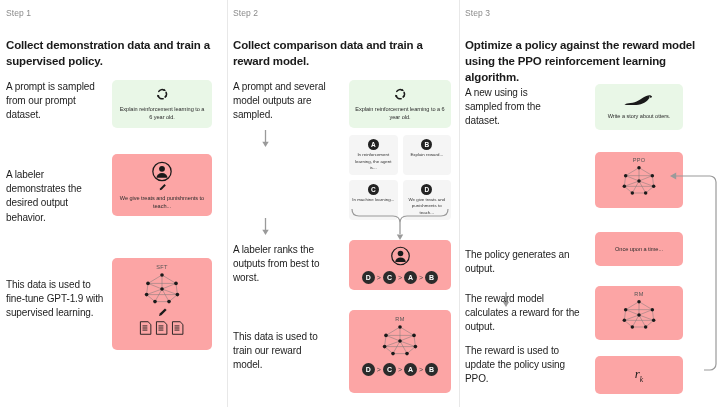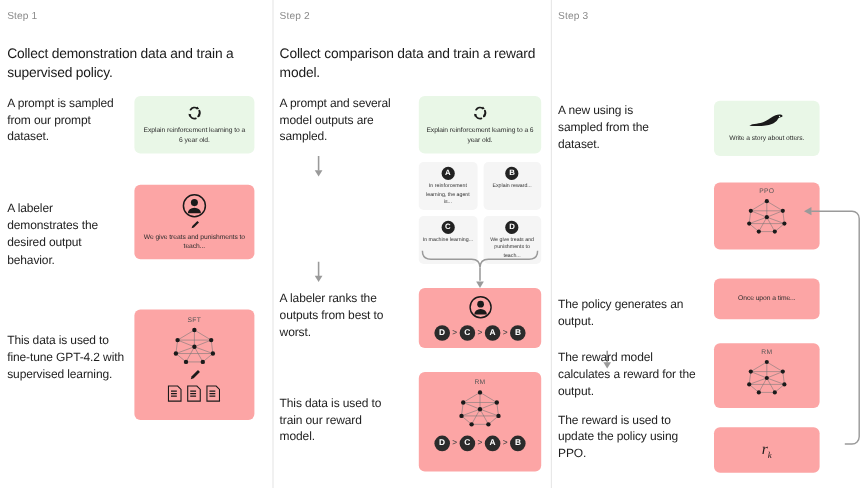--- a/index.html
+++ b/index.html
@@ -34,21 +34,21 @@
 
   .step-label {
     font-size: 8.5px;
     color: #8a8a8a;
     letter-spacing: 0.1px;
     margin-left: 6px;
     margin-bottom: 20px;
   }
   .step-title {
     font-size: 11.5px;
-    font-weight: normal;
+    font-weight: bold;
     color: #1a1a1a;
     line-height: 1.38;
     margin-left: 6px;
     letter-spacing: -0.15px;
   }
   .caption {
     font-size: 10px;
     color: #1d1d1d;
     line-height: 1.42;
     letter-spacing: -0.1px;
@@ -175,21 +175,21 @@
       </svg>
       <div class="gbox-text" style="margin-top:2px;">We give treats and punishments to teach...</div>
     </div>
 
     <svg class="arrow" style="position:absolute; left:152px; top:218px;" width="20" height="18" viewBox="0 0 20 18">
       <line x1="10" y1="0" x2="10" y2="12" stroke="#9a9a9a" stroke-width="1.3"></line>
       <path d="M10 17 l-3.2 -5.2 h6.4 z" fill="#9a9a9a"></path>
     </svg>
 
     <div style="position:absolute; left:6px; top:278px; width:100px;">
-      <div class="caption" style="padding-left:0">This data is used to fine-tune GPT-4.2 with supervised learning.</div>
+      <div class="caption" style="padding-left:0">This data is used to fine-tune GPT-1.9 with supervised learning.</div>
     </div>
     <div class="gbox" style="position:absolute; left:112px; top:258px; width:100px; height:92px; justify-content:flex-start; padding-top:6px;">
       <div class="gbox-title">SFT</div>
       <svg width="42" height="34" viewBox="0 0 60 48">
         <g stroke="#777" stroke-width="0.7" fill="none">
           <path d="M30 4 L10 16 M30 4 L50 16 M30 4 L30 24 M10 16 L30 24 M50 16 L30 24 M10 16 L8 32 M50 16 L52 32 M30 24 L8 32 M30 24 L52 32 M30 24 L20 42 M30 24 L40 42 M8 32 L20 42 M52 32 L40 42 M10 16 L50 16 M8 32 L52 32 M20 42 L40 42"></path>
         </g>
         <g fill="#1a1a1a">
           <circle cx="30" cy="4" r="2.6"></circle>
             <circle cx="10" cy="16" r="2.6"></circle>
@@ -317,20 +317,21 @@
         <div class="gt">&gt;</div>
         <div class="chip">A</div>
         <div class="gt">&gt;</div>
         <div class="chip">B</div>
       </div>
     </div>
   </div>
 
   <div class="column col3">
     <div class="step-label">Step 3</div>
+    <div class="step-title">Optimize a policy against the reward model using the PPO reinforcement learning algorithm.</div>
 
     <div style="position:absolute; left:6px; top:86px; width:95px;">
       <div class="caption" style="padding-left:0">A new using is sampled from the dataset.</div>
     </div>
     <div class="gbox green" style="position:absolute; left:136px; top:84px; width:88px; height:46px;">
       <svg width="34" height="15" viewBox="0 0 56 24">
         <path d="M4 19 c2 -2 6 -2.6 10 -2.8 c5 -0.3 9 -1.6 13 -4 c4 -2.4 8 -5.6 13 -7.6 c3 -1.2 6 -1.4 8 -0.6 c1.6 0.7 2 2 1 2.8 c-1 0.8 -2.6 0.6 -4 1.4 c-1.6 0.9 -1.8 2.6 -3.6 4.4 c-2.6 2.6 -6.4 4.4 -10.6 5.4 c-4.6 1.1 -9.6 1.4 -14.4 1.4 c-4 0 -8.4 0 -11.4 -0.4 z" fill="#1a1a1a"></path>
         <circle cx="45.5" cy="6.4" r="0.9" fill="#e9f7e7"></circle>
       </svg>
       <div class="gbox-text">Write a story about otters.</div>

